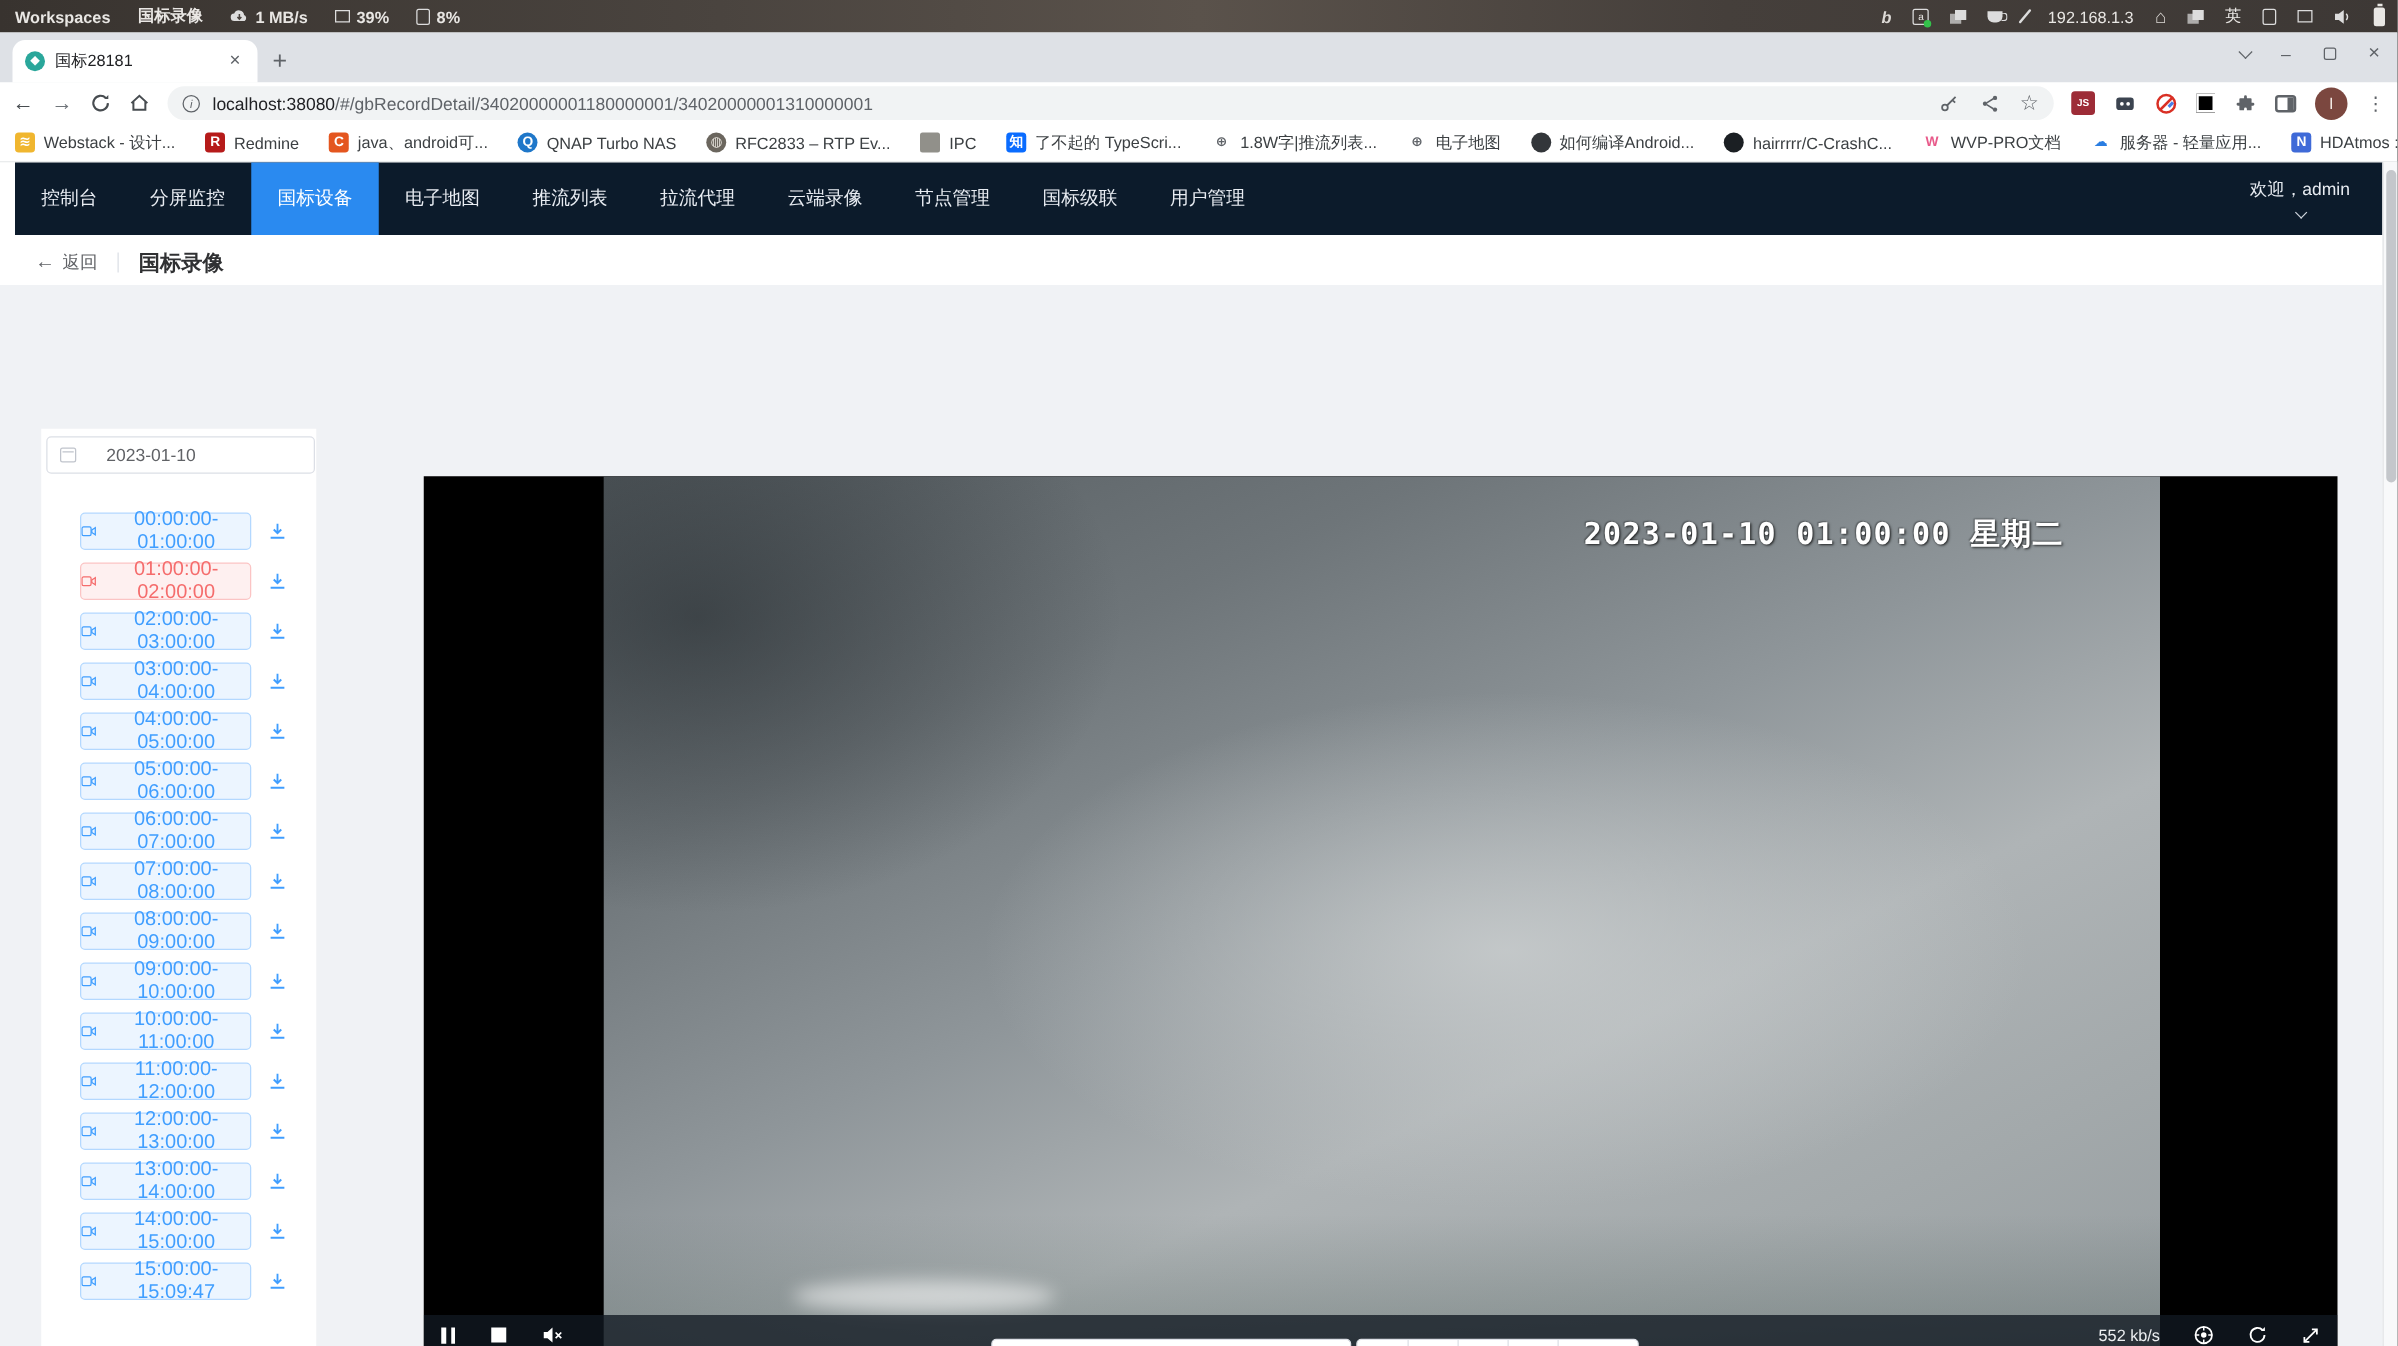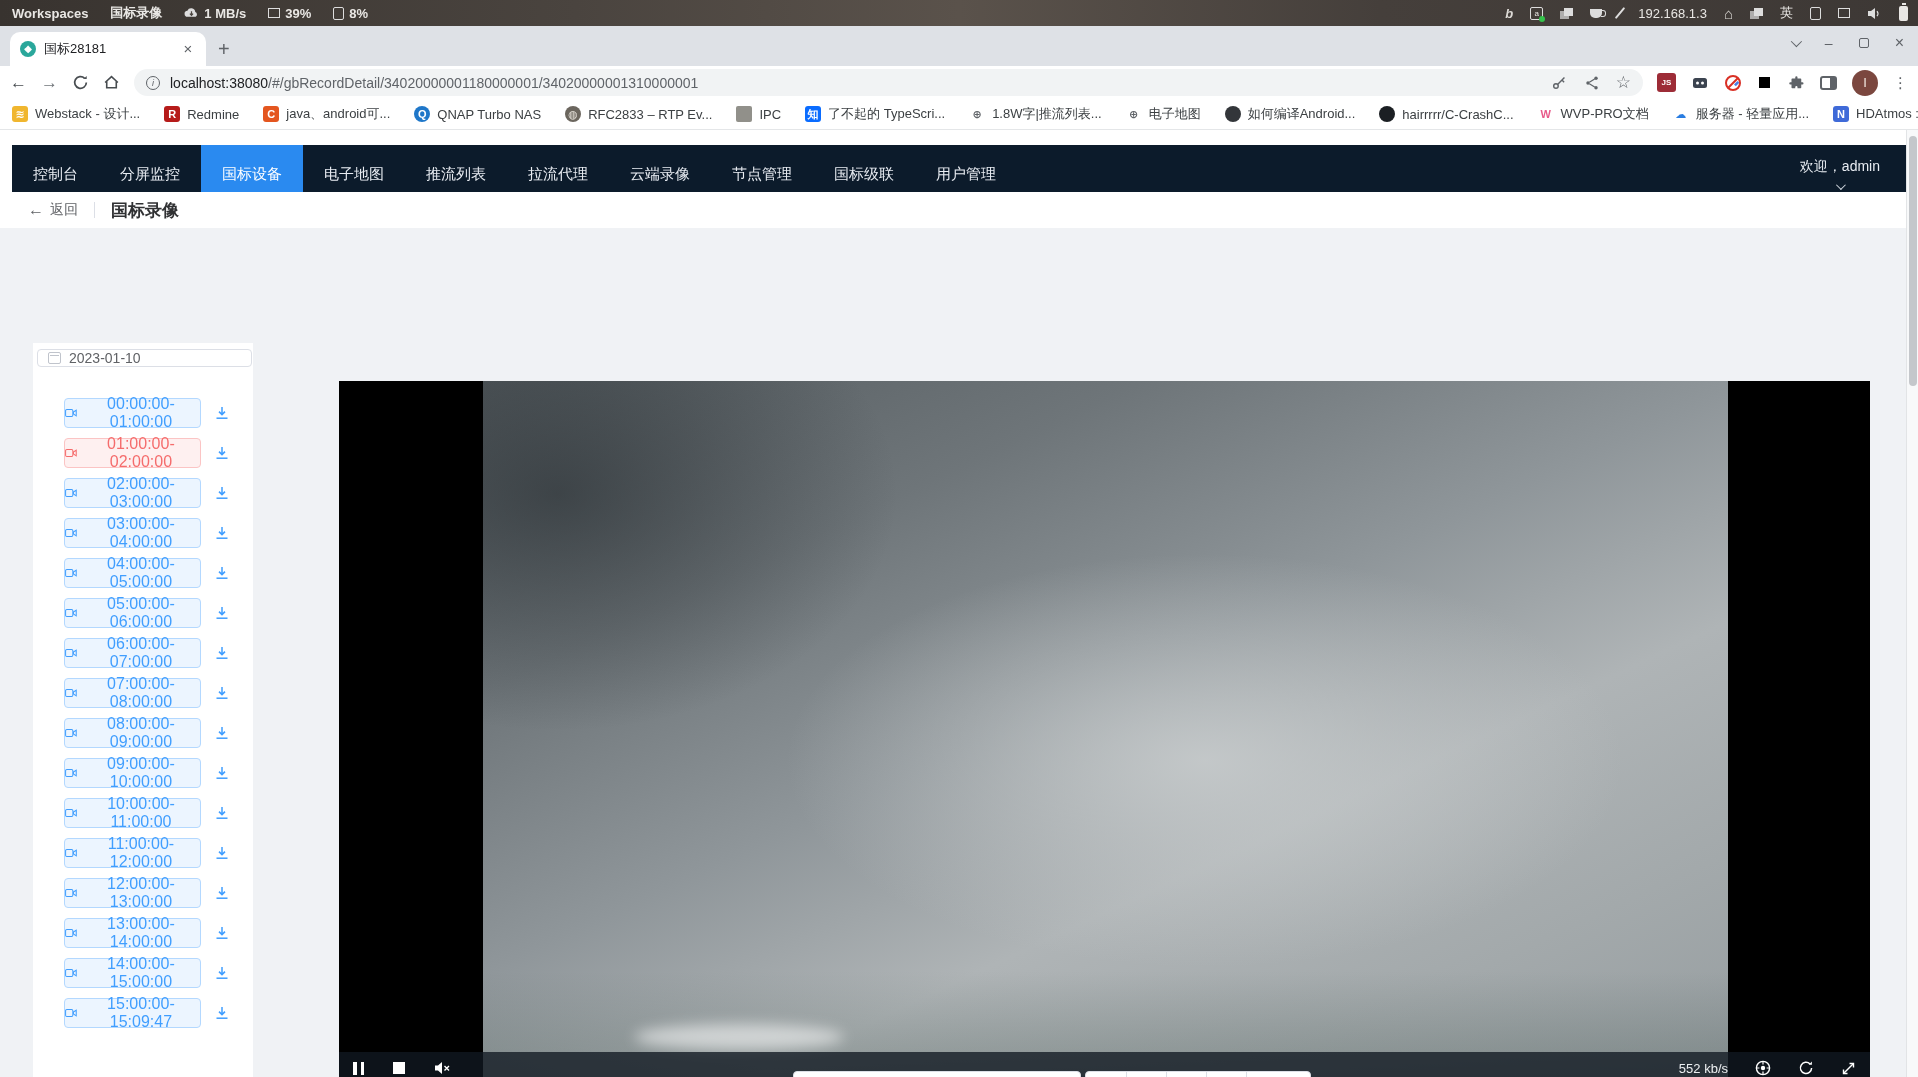--- a/index.html
+++ b/index.html
@@ -65,40 +65,40 @@
   .kebab { color:#5f6368; font-size:15px; letter-spacing:0; }
 
   .bookmarks { position:absolute; left:0; top:99px; width:1918px; height:31px; background:#fff;
     border-bottom:1px solid #e4e6e8; display:flex; align-items:center; padding:0 12px; gap:24px; }
   .bm { display:flex; align-items:center; gap:7px; white-space:nowrap; }
   .bm-ico { width:16px; height:16px; font-size:11px; font-weight:700; text-align:center; line-height:16px; flex:none; }
   .bm-label { font-size:13px; color:#3c4043; }
 
   
   .page { position:absolute; left:0; top:130px; width:1918px; height:947px; background:#fff; }
-  .navbar { position:absolute; left:12px; top:15px; right:12px; height:58px; background:#0c1b2b;
+  .navbar { position:absolute; left:12px; top:0; right:12px; height:58px; background:#0c1b2b;
     display:flex; align-items:center; color:#e8ecf2; }
   .nav-item { padding:0 21px; height:58px; line-height:58px; font-size:15px; cursor:pointer; }
   .nav-item.active { background:#2a8af0; color:#fff; }
   .welcome { margin-left:auto; padding-right:26px; font-size:14px; display:flex; align-items:center; gap:7px;flex-direction:column; }
   .caret-dn { display:inline-block; width:7px; height:7px; border-right:1.4px solid #cfd6de; border-bottom:1.4px solid #cfd6de; transform:rotate(45deg) translateY(-2px); }
 
   .subheader { position:absolute; left:0; top:62px; right:12px; height:36px; background:#fff;
     display:flex; align-items:center; padding-left:28px; }
   .back-btn { display:flex; align-items:center; gap:6px; color:#606266; font-size:14px; cursor:pointer; }
   .back-arrow { font-size:16px; }
   .vdiv { width:1px; height:16px; background:#dcdfe6; margin:0 16px; }
   .page-title { font-size:17px; font-weight:700; color:#303133; }
 
   .content { position:absolute; left:0; top:98px; right:12px; bottom:0; background:#f0f2f5; }
 
   
   .sidebar { position:absolute; left:33px; top:115px; width:220px; bottom:0; background:#fff; }
-  .datebox { margin:6px 0 0 4px; width:215px; height:18px; border:1px solid #dcdfe6; border-radius:4px;
-    background:#fff; display:flex; align-items:center; gap:8px; padding:0 10px; }
+  .datebox { margin:6px 0 0 4px; width:215px; height:30px; border:1px solid #dcdfe6; border-radius:4px;
+    background:#fff; display:flex; align-items:center; gap:24px; padding:0 10px; }
   .cal-ico { width:13px; height:12px; border:1.4px solid #c0c4cc; border-radius:2px; position:relative; flex:none; }
   .cal-ico:before { content:""; position:absolute; top:2px; left:1px; right:1px; height:1.4px; background:#c0c4cc; }
   .date-text { font-size:14px; color:#606266; }
   .rec-list { margin-top:31px; }
   .rec-row { display:flex; align-items:center; height:30px; margin:0 0 10px 31px; }
   .rec-btn { width:137px; height:30px; border:1px solid #b3d8ff; background:#ecf5ff; color:#409eff;
     border-radius:4px; font-size:16px; display:flex; align-items:center; justify-content:center; gap:5px; cursor:pointer; }
   .rec-row.active .rec-btn { border-color:#fbc4c4; background:#fef0f0; color:#f56c6c; }
   .rec-dl { margin-left:13px; cursor:pointer; display:flex; }
 
@@ -598,20 +598,21 @@
             </span>
           </div>
           </div>
       </div>
     </div>
 
     <div class="player" style="left:339px; top:153px;">
       <div class="video">
         <div class="blob"></div>
       </div>
+      <div class="osd">2023-01-10 01:00:00 星期二</div>
       <div class="vctrls">
         <div class="vc-left">
           <span class="pausebars">
               <i></i>
               <i></i>
             </span>
           <span class="stopsq"></span>
           <svg width="17" height="14" viewBox="0 0 17 14">
               <path d="M1 4.5h3L8 1v12L4 9.5H1z" fill="#fff"></path>
               <path d="M10.5 5 15 9.5M15 5l-4.5 4.5" stroke="#fff" stroke-width="1.4"></path>

